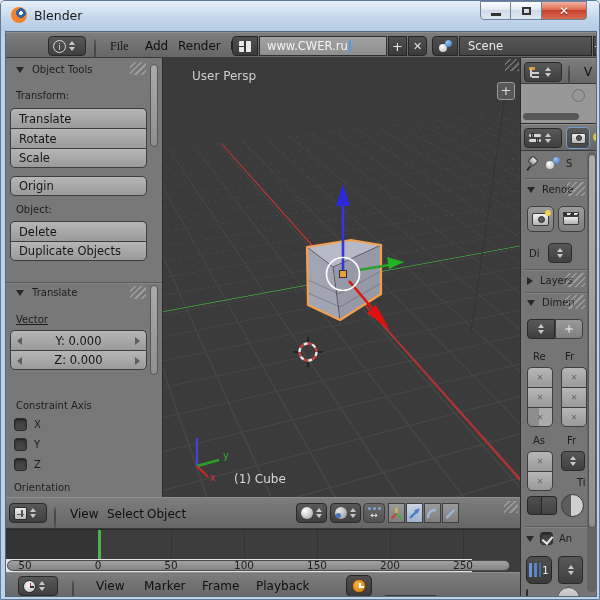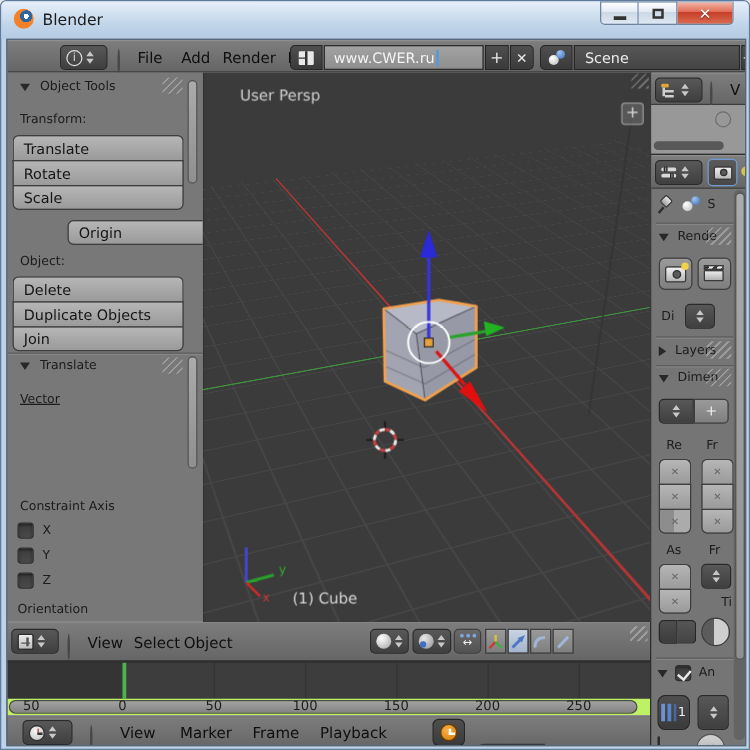--- a/index.html
+++ b/index.html
@@ -111,21 +111,21 @@
 
     <div class="abs bhdr" style="left:0;top:0;width:592px;height:26px;">
       <div class="dwidget abs" style="left:42px;top:3px;width:38px;">
         <span style="width:13px;height:13px;border-radius:50%;border:1.5px solid #dcdcdc;color:#dcdcdc;font-size:9px;line-height:12px;text-align:center;display:block;">i</span>
         <span class="ud">
             <i class="up"></i>
             <i class="dn"></i>
           </span>
       </div>
       <span class="cminus abs" style="left:88px;top:7px;"></span>
-      <span class="menu abs" style="left:104px;top:6px;">File</span>
+      <span class="menu abs" style="left:104px;top:6px;font-family:Liberation Serif, serif;">File</span>
       <span class="menu abs" style="left:139px;top:6px;">Add</span>
       <span class="menu abs" style="left:172px;top:6px;">Render</span>
       <span class="menu abs" style="left:224px;top:6px;">Help</span>
 
       <div class="abs darkbtn" style="left:226px;top:3px;width:26px;height:20px;border-radius:4px 0 0 4px;">
         <span style="width:12px;height:11px;background:#e8e8e8;border-radius:1px;display:block;position:relative;">
           <span style="position:absolute;left:5px;top:0;bottom:0;width:1.5px;background:#333;"></span>
           <span style="position:absolute;left:0;right:6px;top:5px;height:1.5px;background:#333;"></span>
         </span>
       </div>
@@ -158,38 +158,47 @@
         <span class="lbl">Object Tools</span>
       </div>
       <div class="abs grip" style="left:124px;top:4px;width:16px;height:13px;"></div>
 
       <span class="lbl abs" style="left:10px;top:32px;">Transform:</span>
       <div class="abs grp" style="left:4px;top:50px;width:137px;">
         <div class="btn">Translate</div>
         <div class="btn">Rotate</div>
         <div class="btn">Scale</div>
       </div>
-      <div class="btn solo abs" style="left:4px;top:118px;width:137px;margin-left:44px;">Origin</div>
+      <div class="btn solo abs" style="left:4px;top:118px;width:137px;">Origin</div>
 
       <span class="lbl abs" style="left:10px;top:146px;">Object:</span>
       <div class="abs grp" style="left:4px;top:163px;width:137px;">
         <div class="btn">Delete</div>
         <div class="btn">Duplicate Objects</div>
-        <div class="btn">Join</div>
       </div>
 
       <div class="divid abs" style="left:0;top:224px;width:156px;"></div>
       <div class="abs row" style="left:10px;top:229px;gap:8px;">
         <span class="tri-d"></span>
         <span class="lbl">Translate</span>
       </div>
       <div class="abs grip" style="left:124px;top:228px;width:16px;height:13px;"></div>
 
       <span class="lbl abs" style="left:10px;top:256px;text-decoration:underline;">Vector</span>
       <div class="abs grp" style="left:4px;top:272px;width:137px;">
+        <div class="btn numf">
+            <span class="al"></span>
+            <span>Y: 0.000</span>
+            <span class="ar"></span>
+          </div>
+        <div class="btn numf">
+            <span class="al"></span>
+            <span>Z: 0.000</span>
+            <span class="ar"></span>
+          </div>
       </div>
 
       <span class="lbl abs" style="left:10px;top:342px;">Constraint Axis</span>
       <div class="abs row" style="left:8px;top:360px;gap:7px;">
           <span class="cbox"></span>
           <span class="lbl">X</span>
         </div>
       <div class="abs row" style="left:8px;top:380px;gap:7px;">
           <span class="cbox"></span>
           <span class="lbl">Y</span>
@@ -514,21 +523,21 @@
         <div class="abs" style="left:0;top:0;width:92px;height:29px;background:rgba(0,0,0,.14);"></div>
         <span class="tick" style="left:92px;"></span>
           <span class="tick" style="left:165px;"></span>
         <span class="tick" style="left:238px;"></span>
           <span class="tick" style="left:311px;"></span>
         <span class="tick" style="left:384px;"></span>
           <span class="tick" style="left:457px;"></span>
         <div class="abs" style="left:92px;top:0;width:3px;height:29px;background:#4db34d;"></div>
       </div>
 
-      <div class="abs" style="left:0;top:29px;width:514px;height:13px;background:#bef264;">
+      <div class="abs" style="left:0;top:29px;width:466px;height:13px;background:#e5e5e5;">
         <div class="abs" style="left:1px;top:1px;width:503px;height:11px;border-radius:6px;background:linear-gradient(#a2a2a2,#848484);border:1px solid #4a4a4a;"></div>
         <span class="tlabel" style="left:19px;">50</span>
         <span class="tlabel" style="left:92px;">0</span>
         <span class="tlabel" style="left:165px;">50</span>
         <span class="tlabel" style="left:238px;">100</span>
         <span class="tlabel" style="left:311px;">150</span>
         <span class="tlabel" style="left:384px;">200</span>
         <span class="tlabel" style="left:457px;">250</span>
       </div>
 

